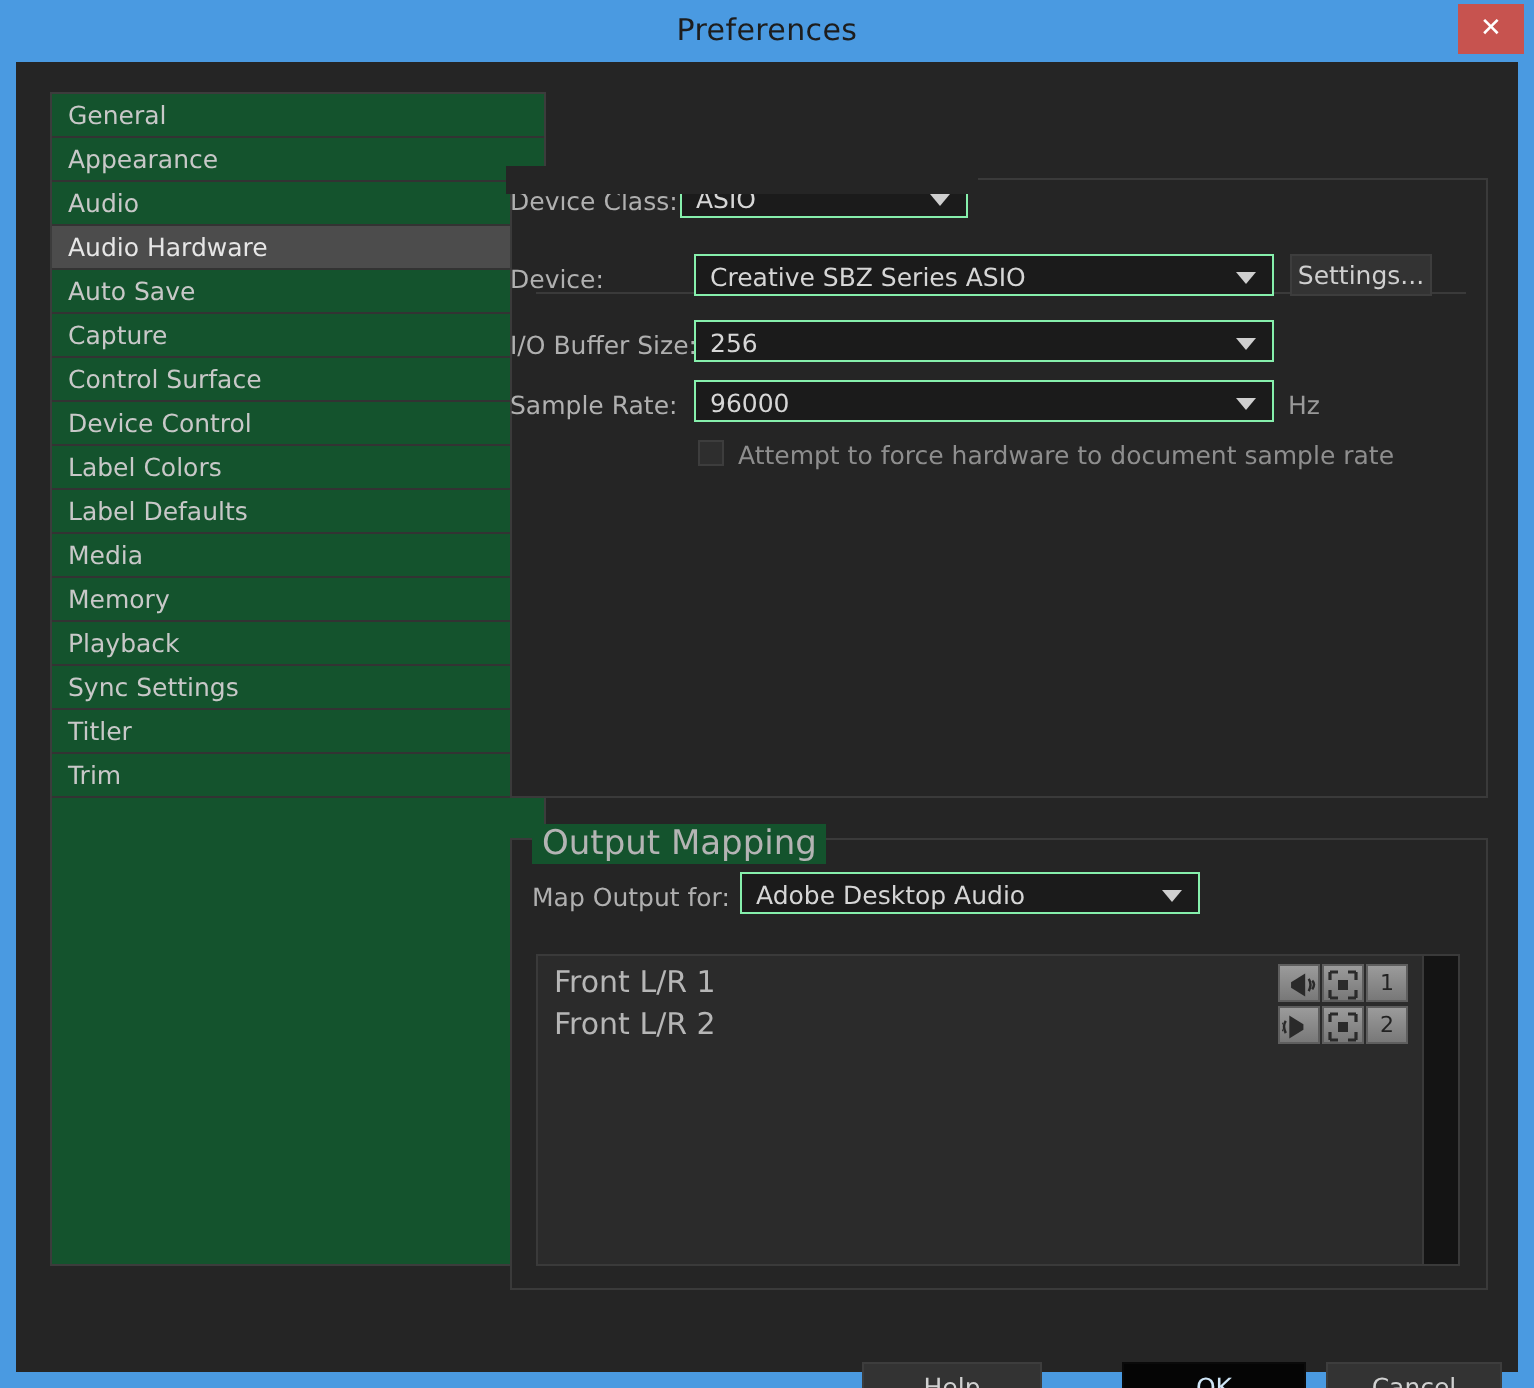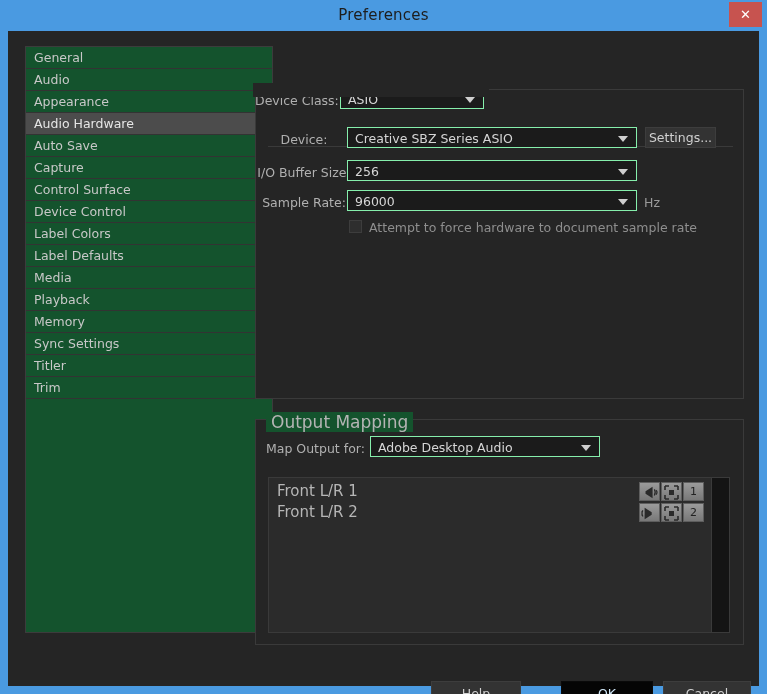--- a/index.html
+++ b/index.html
@@ -108,21 +108,21 @@
     font-size: 17px;
     color: #b4b4b4;
     white-space: nowrap;
   }
 
   
   .field-label {
     position: absolute;
     font-size: 12.5px;
     color: #b0b0b0;
-    text-align: center;
+    text-align: left;
     white-space: nowrap;
   }
 
   .combo {
     position: absolute;
     height: 21px;
     background: #1b1b1b;
     border: 1px solid #86efac;
     box-sizing: border-box;
     cursor: pointer;
@@ -277,32 +277,32 @@
 
   <div id="titlebar">
     <div id="title-text">Preferences</div>
     <div id="close-button">✕</div>
   </div>
 
   <div id="dialog">
 
     <div id="sidebar">
         <div class="side-item">General</div>
+        <div class="side-item">Appearance</div>
         <div class="side-item">Audio</div>
-        <div class="side-item">Appearance</div>
         <div class="side-item selected">Audio Hardware</div>
         <div class="side-item">Auto Save</div>
         <div class="side-item">Capture</div>
         <div class="side-item">Control Surface</div>
         <div class="side-item">Device Control</div>
         <div class="side-item">Label Colors</div>
         <div class="side-item">Label Defaults</div>
         <div class="side-item">Media</div>
+        <div class="side-item">Memory</div>
         <div class="side-item">Playback</div>
-        <div class="side-item">Memory</div>
         <div class="side-item">Sync Settings</div>
         <div class="side-item">Titler</div>
         <div class="side-item">Trim</div>
       </div>
 
     <div class="groupbox" id="device-group">
       <div class="divider" style="left:12px; top:56px; width:465px;"></div>
     </div>
 
     <div class="field-label" style="left:247px; top:62px; width:76px;">Device Class:</div>

